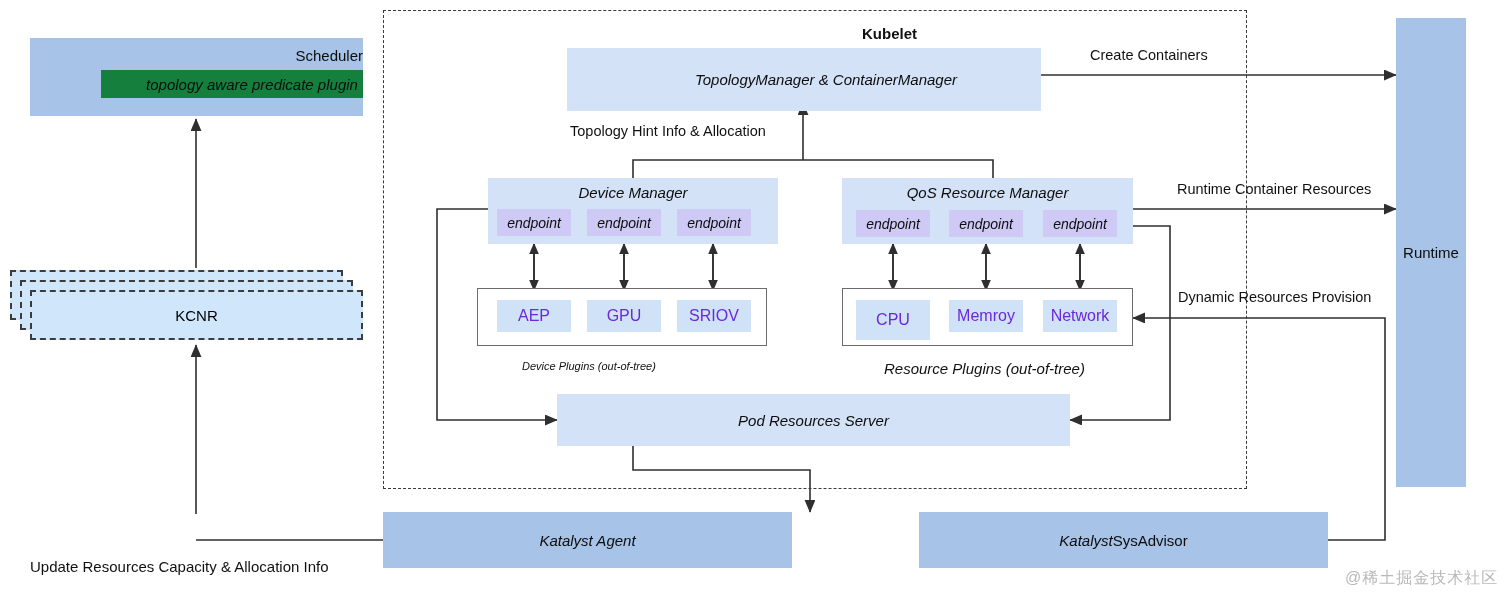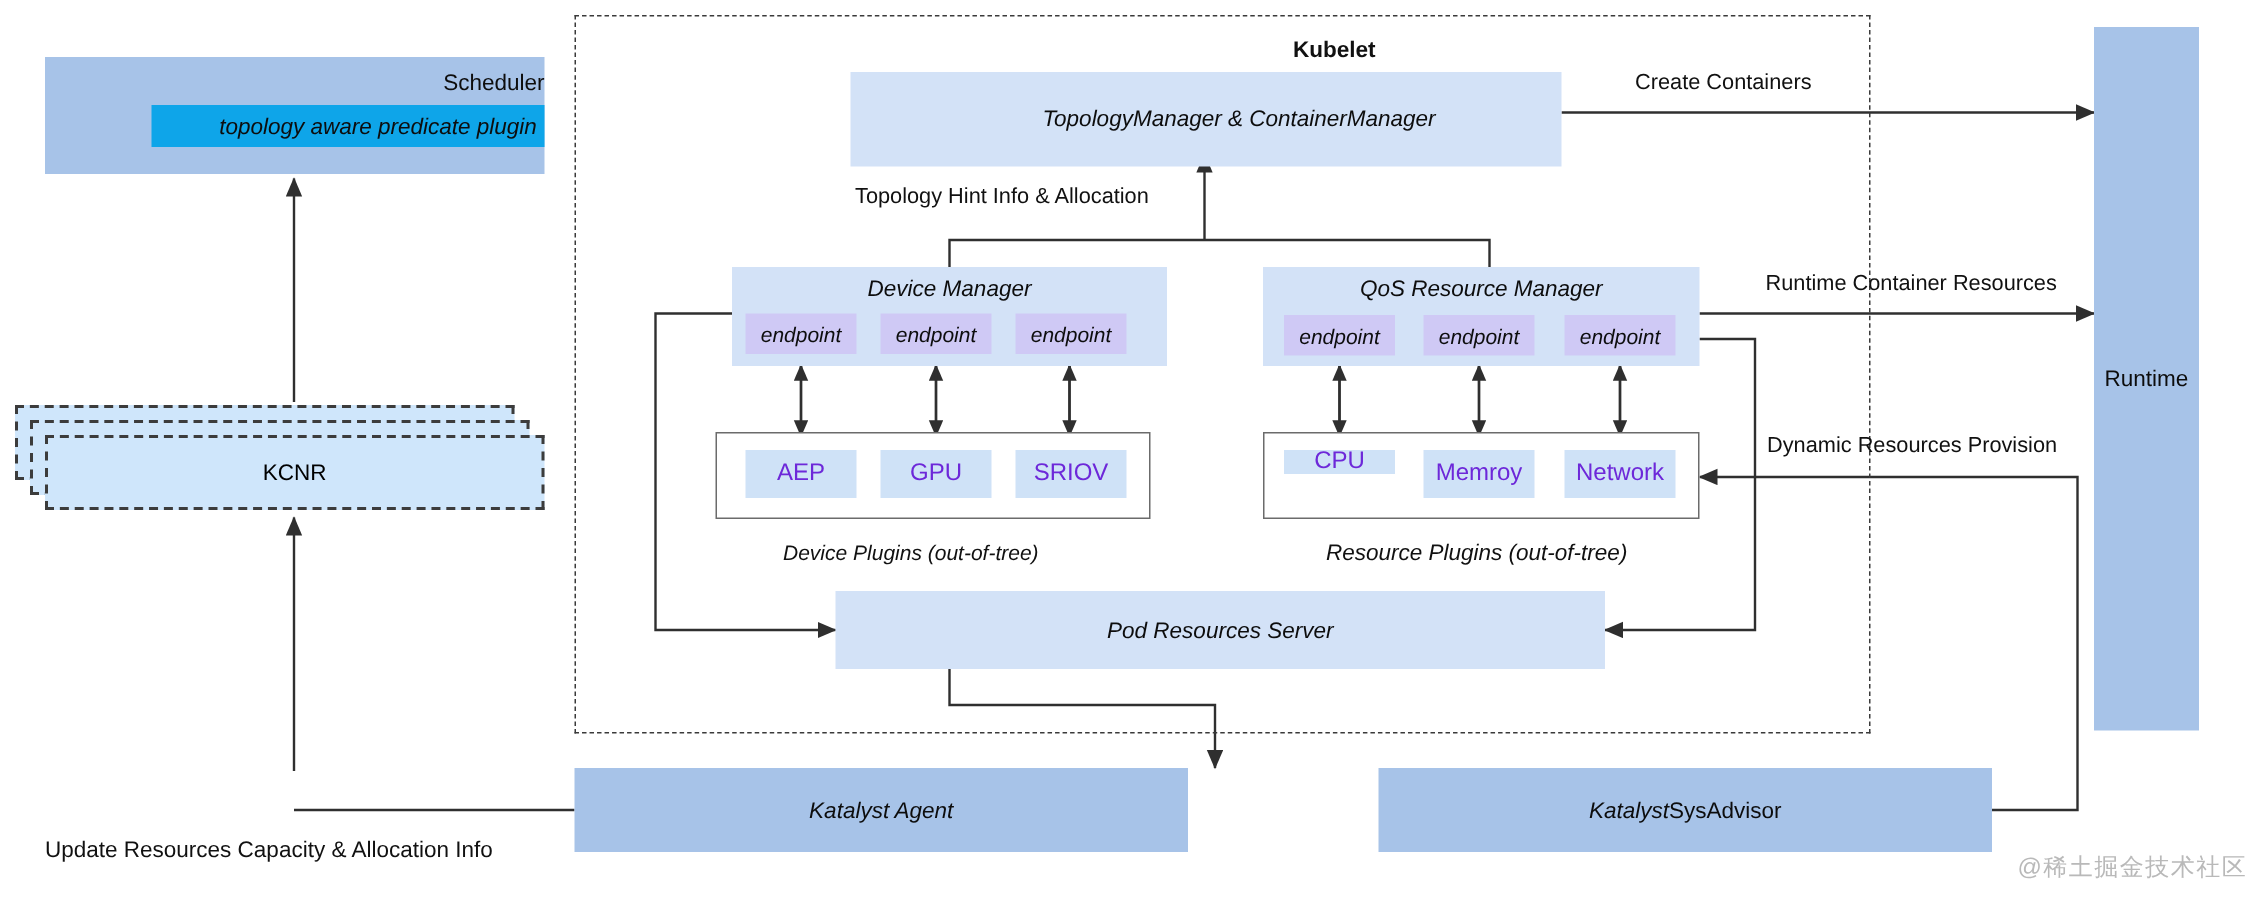--- a/index.html
+++ b/index.html
@@ -2,21 +2,21 @@
 <html><head>
 <meta charset="utf-8">
 <style>
   html,body{margin:0;padding:0;background:#ffffff;}
   body{font-family:"Liberation Sans","DejaVu Sans",sans-serif;}
   #stage{position:relative;width:1512px;height:604px;background:#fff;overflow:hidden;}
   .box{position:absolute;box-sizing:border-box;display:flex;align-items:center;justify-content:center;text-align:center;}
   .blue-mid{background:#a7c3e8;color:#0d0d0d;font-size:15px;}
   .blue-light{background:#d3e2f7;color:#0d0d0d;font-size:15px;}
   .blue-pale{background:#cfe2f7;color:#6d28d9;font-size:16px;align-items:center;}
-  .blue-inner{background:#0ea5e9;color:#0d0d0d;font-size:15px;padding-left:40px;}
+  .blue-inner{background:#15803d;color:#0d0d0d;font-size:15px;padding-left:40px;}
   .lav{background:#cfc9f5;color:#0d0d0d;font-size:14px;}
   .plug-wrap{background:#ffffff;border:1.4px solid #6b6b6b;}
   .dash-region{border:1.6px dashed #3a3a3a;background:transparent;}
   .kcnr-layer{border:2px dashed #3c3c3c;background:#cfe6fb;}
   .it{font-style:italic;}
   .lbl{position:absolute;font-size:14.5px;color:#111;white-space:nowrap;}
   .ttl{position:absolute;font-size:15px;font-weight:bold;color:#111;white-space:nowrap;}
   svg.wires{position:absolute;left:0;top:0;width:1512px;height:604px;overflow:visible;}
   .wm{position:absolute;font-size:16px;color:#b9b9b9;letter-spacing:1px;}
 </style>
@@ -110,37 +110,37 @@
   <div class="box plug-wrap" style="left:477px;top:288px;width:290px;height:58px;"></div>
   <div class="box blue-pale" style="left:497px;top:300px;width:74px;height:32px;">
     <span>AEP</span>
   </div>
   <div class="box blue-pale" style="left:587px;top:300px;width:74px;height:32px;">
     <span>GPU</span>
   </div>
   <div class="box blue-pale" style="left:677px;top:300px;width:74px;height:32px;">
     <span>SRIOV</span>
   </div>
-  <div class="lbl it" style="left:522px;top:360px;font-size:14px;text-align:center;">Device Plugins (out-of-tree)</div>
+  <div class="lbl it" style="left:522px;top:360px;font-size:11px;text-align:center;">Device Plugins (out-of-tree)</div>
 
   <div class="box blue-light" style="left:842px;top:178px;width:291px;height:66px;flex-direction:column;justify-content:flex-start;padding-top:6px;">
     <div class="it">QoS Resource Manager</div>
   </div>
   <div class="box lav it" style="left:856px;top:210px;width:74px;height:27px;">
     <span>endpoint</span>
   </div>
   <div class="box lav it" style="left:949px;top:210px;width:74px;height:27px;">
     <span>endpoint</span>
   </div>
   <div class="box lav it" style="left:1043px;top:210px;width:74px;height:27px;">
     <span>endpoint</span>
   </div>
 
   <div class="box plug-wrap" style="left:842px;top:288px;width:291px;height:58px;"></div>
-  <div class="box blue-pale" style="left:856px;top:300px;width:74px;height:16px;">
+  <div class="box blue-pale" style="left:856px;top:300px;width:74px;height:40px;">
     <span>CPU</span>
   </div>
   <div class="box blue-pale" style="left:949px;top:300px;width:74px;height:32px;">
     <span>Memroy</span>
   </div>
   <div class="box blue-pale" style="left:1043px;top:300px;width:74px;height:32px;">
     <span>Network</span>
   </div>
   <div class="lbl it" style="left:884px;top:360px;font-size:15px;">Resource Plugins (out-of-tree)</div>
 

